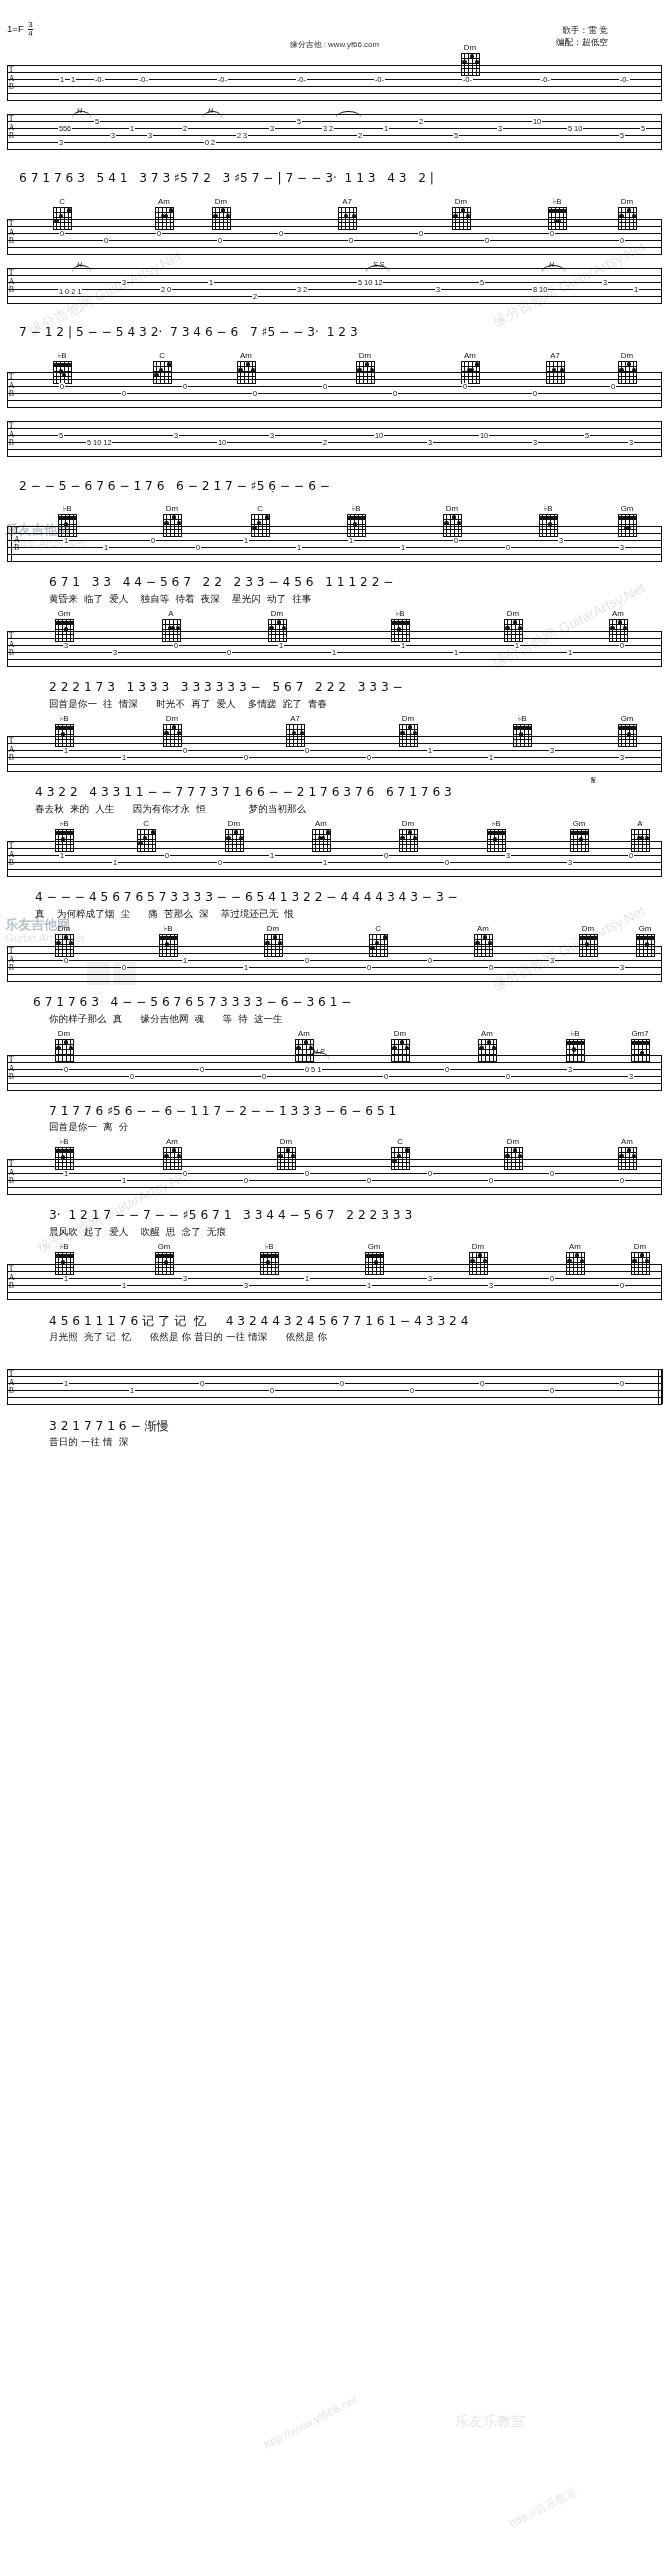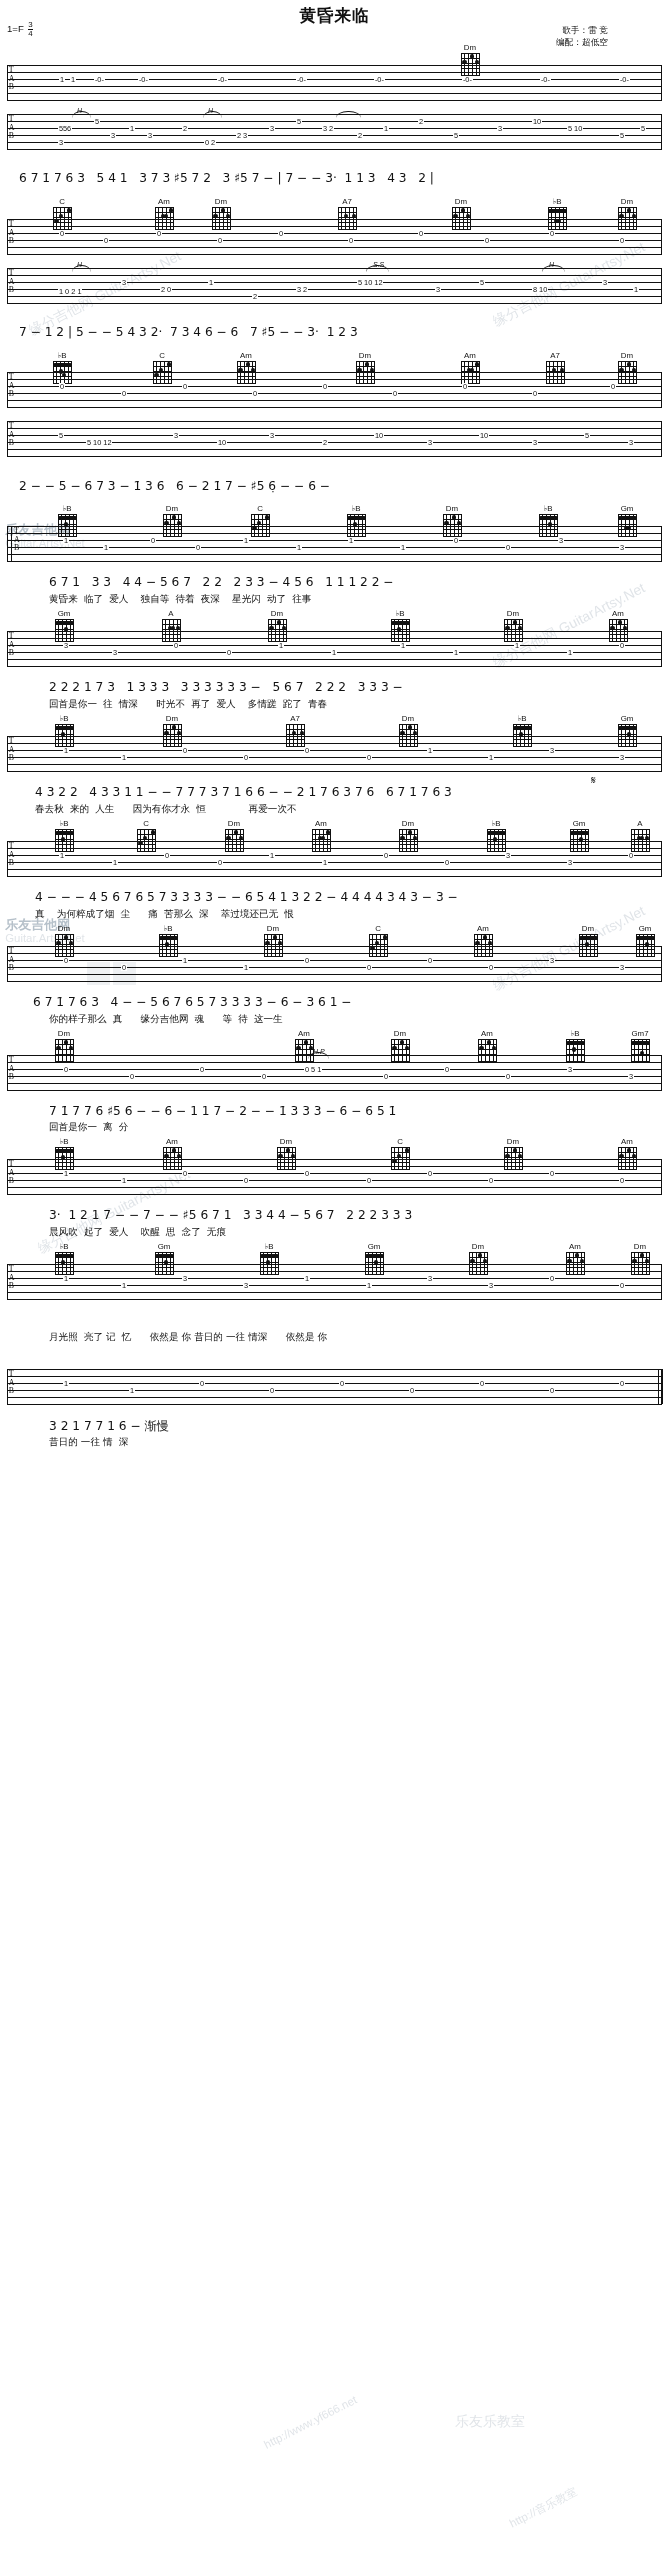--- a/index.html
+++ b/index.html
@@ -47,28 +47,28 @@
   .chord .grid .v{position:absolute;top:0;width:0.9px;height:23px;background:#111;}
   .chord .grid .nut{height:1.7px;background:#111;}
   .chord .dot{position:absolute;width:4.4px;height:4.4px;border-radius:50%;background:#111;}
   .chord .barre{position:absolute;height:3.5px;border-radius:1.7px;background:#111;}
 </style>
 </head>
 <body>
 
 <div class="page">
 
-  <div class="title">黄昏来临</div>
   <div class="keysig">
     <span>1=F</span>
     <span class="frac">
       <span class="num">3</span>
       <span class="den">4</span>
     </span>
   </div>
+  <div class="subtitle">缘分吉他 : www.yf66.com</div>
   <div class="credits">
     <div><span class="lbl">歌手：</span><span>雷  竞</span></div>
     <div><span class="lbl">编配：</span><span>超低空</span></div>
   </div>
 
   <div class="wm logo" style="left:5.2px;top:521px;">乐友吉他网</div>
   <div class="wm" style="left:5.2px;top:537px;">Guitar.Artsy.Net</div>
   <div class="wm logo" style="left:5.2px;top:916px;">乐友吉他网</div>
   <div class="wm" style="left:5.2px;top:932px;">Guitar.Artsy.Net</div>
   <div class="wm rot big" style="left:26px;top:324px;">缘分吉他网 GuitarArtsy.Net</div>
@@ -541,21 +541,21 @@
       <div class="tabnum" style="left:315px;top:17.5px">2</div>
       <div class="tabnum" style="left:367px;top:10.5px">10</div>
       <div class="tabnum" style="left:420px;top:17.5px">3</div>
       <div class="tabnum" style="left:472px;top:10.5px">10</div>
       <div class="tabnum" style="left:525px;top:17.5px">3</div>
       <div class="tabnum" style="left:577px;top:10.5px">5</div>
       <div class="tabnum" style="left:621px;top:17.5px">3</div>
     </div>
   </div>
 
-  <div class="jp" style="left:19px;top:479px;">2 − − 5 − 6 7 3 − 1̇ 3 6   6 − 2 1̇ 7 − ♯5 6̣ − − 6 −</div>
+  <div class="jp" style="left:19px;top:479px;">2 − − 5 − 6 7 6 − 1̇ 7 6   6 − 2 1̇ 7 − ♯5 6̣ − − 6 −</div>
 
   <div class="chordrow" style="top:505px;">
     <div class="chord" style="left:52px;">
         <div class="nm">♭B</div>
       <div class="grid">
           <div class="h nut" style="top:0"></div>
           <div class="h" style="top:5.2px"></div>
           <div class="h" style="top:10.5px"></div>
           <div class="h" style="top:15.7px"></div>
           <div class="h" style="top:22px"></div>
@@ -984,21 +984,21 @@
         <div class="tabnum" style="left:236px;top:17.5px">0</div>
       <div class="tabnum" style="left:297px;top:10.5px">0</div>
         <div class="tabnum" style="left:359px;top:17.5px">0</div>
       <div class="tabnum" style="left:420px;top:10.5px">1</div>
         <div class="tabnum" style="left:481px;top:17.5px">1</div>
       <div class="tabnum" style="left:542px;top:10.5px">3</div>
         <div class="tabnum" style="left:612px;top:17.5px">3</div>
     </div>
   </div>
   <div class="jp" style="left:35px;top:785px;">4 3 2 2   4 3 3 1 1 − − 7 7 7 3 7 1 6 6 − − 2 1 7 6 3 7 6   6 7 1̇ 7 6 3</div>
-  <div class="lyr" style="left:35px;top:803px;">春去秋  来的  人生      因为有你才永  恒              再爱一次不</div>
+  <div class="lyr" style="left:35px;top:803px;">春去秋  来的  人生      因为有你才永  恒              梦的当初那么</div>
   <div class="jp" style="left:591px;top:773px;font-size:11.4px;">𝄋</div>
 
   <div class="chordrow" style="top:820px;">
     <div class="chord" style="left:49px;">
         <div class="nm">♭B</div>
       <div class="grid">
           <div class="h nut" style="top:0"></div>
           <div class="h" style="top:5.2px"></div>
           <div class="h" style="top:10.5px"></div>
           <div class="h" style="top:15.7px"></div>
@@ -1765,20 +1765,21 @@
       <div class="tabnum" style="left:175px;top:10.5px">3</div>
         <div class="tabnum" style="left:236px;top:17.5px">3</div>
       <div class="tabnum" style="left:297px;top:10.5px">1</div>
         <div class="tabnum" style="left:359px;top:17.5px">1</div>
       <div class="tabnum" style="left:420px;top:10.5px">3</div>
         <div class="tabnum" style="left:481px;top:17.5px">3</div>
       <div class="tabnum" style="left:542px;top:10.5px">0</div>
         <div class="tabnum" style="left:612px;top:17.5px">0</div>
     </div>
   </div>
+  <div class="jp" style="left:49px;top:1313px;">4 5 6 1 1 1 7 6 记 了 记  忆     4 3 2 4 4 3 2 4 5 6 7 7 1 6 1 − 4 3 3 2 4</div>
   <div class="lyr" style="left:49px;top:1331px;">月光照  亮了 记  忆      依然是 你 昔日的 一往 情深      依然是 你</div>
 
   <div class="sys" style="top:1369px;">
     <div class="staff" style="--h:35px;height:35px;">
       <div class="ln" style="top:0"></div>
         <div class="ln" style="top:7px"></div>
         <div class="ln" style="top:14px"></div>
         <div class="ln" style="top:21px"></div>
         <div class="ln" style="top:28px"></div>
         <div class="ln" style="top:35px"></div>

